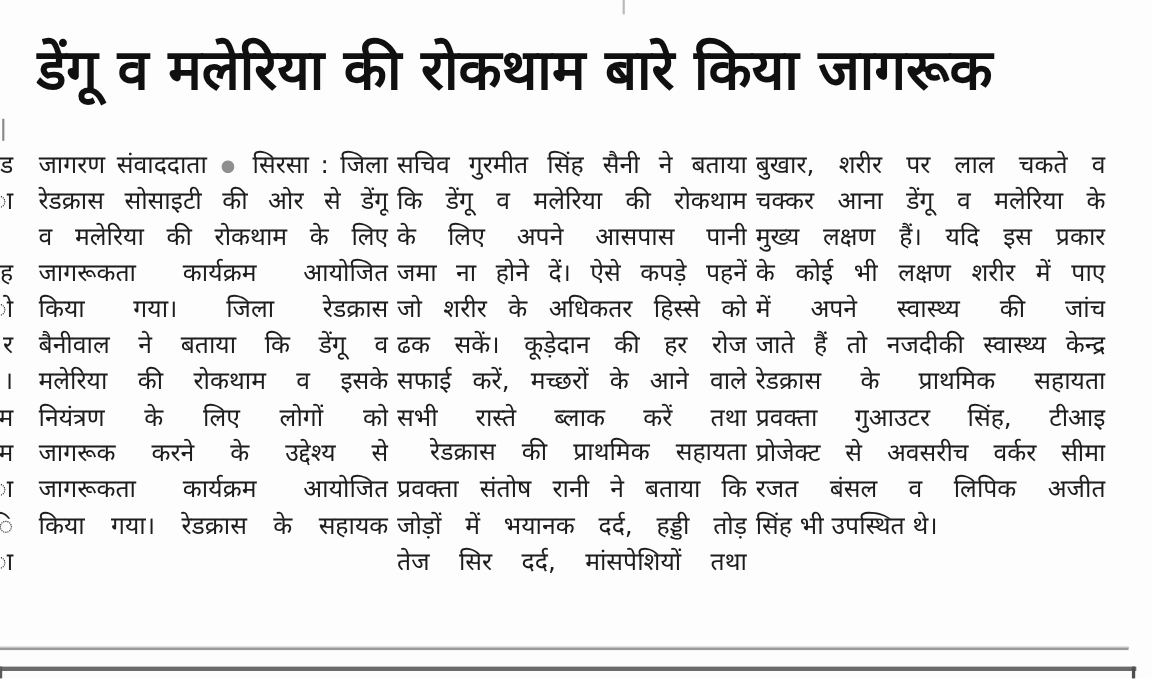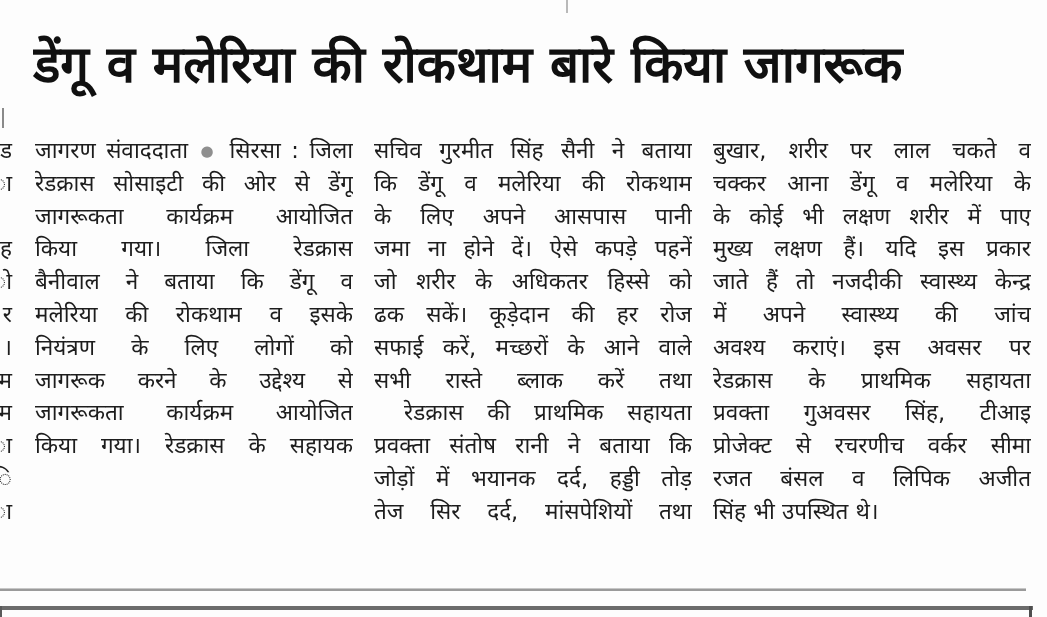--- a/index.html
+++ b/index.html
@@ -31,39 +31,39 @@
     overflow:hidden;
     letter-spacing:0px;
     line-height:86px;
   }
   
   .cols{
     position:absolute;
     left:35px;top:134px;
     width:997px;height:432px;
     display:flex;
-    gap:21px;
+    gap:8px;
   }
   .col{
     width:318px;
     flex:0 0 318px;
     color:var(--ink);
   }
   .line{
     font-size:22.5px;
     line-height:32.8px;
     height:32.8px;
     white-space:nowrap;
     text-align:justify;
     text-align-last:justify;
     overflow:hidden;
     font-weight:500;
   }
   .line.last{text-align-last:left;}
-  .line.indent{text-indent:30px;}
+  .line.indent{text-indent:30px;font-family:Liberation Mono, monospace;}
   .bullet{
     color:var(--bullet-gray);
     font-size:15px;
     vertical-align:2px;
     padding:0 2px;
   }
   
   .edge-strip{
     position:absolute;
     left:0;top:134px;
@@ -133,20 +133,21 @@
       <span class="frag">ा</span>
       <span class="frag">ि</span>
       <span class="frag">ा</span>
       <span class="frag"></span>
     </div>
 
   <div class="cols">
       <div class="col">
         <div class="line"><span>जागरण संवाददाता </span><span class="bullet">●</span><span> सिरसा : जिला</span></div>
         <div class="line">रेडक्रास सोसाइटी की ओर से डेंगू</div>
+        <div class="line">व मलेरिया की रोकथाम के लिए</div>
         <div class="line">जागरूकता कार्यक्रम आयोजित</div>
         <div class="line">किया गया। जिला रेडक्रास</div>
         <div class="line">बैनीवाल ने बताया कि डेंगू व</div>
         <div class="line">मलेरिया की रोकथाम व इसके</div>
         <div class="line">नियंत्रण के लिए लोगों को</div>
         <div class="line">जागरूक करने के उद्देश्य से</div>
         <div class="line">जागरूकता कार्यक्रम आयोजित</div>
         <div class="line">किया गया। रेडक्रास के सहायक</div>
       </div>
       <div class="col">
@@ -159,28 +160,27 @@
         <div class="line">सफाई करें, मच्छरों के आने वाले</div>
         <div class="line">सभी रास्ते ब्लाक करें तथा</div>
         <div class="line indent">रेडक्रास की प्राथमिक सहायता</div>
         <div class="line">प्रवक्ता संतोष रानी ने बताया कि</div>
         <div class="line">जोड़ों में भयानक दर्द, हड्डी तोड़</div>
         <div class="line">तेज सिर दर्द, मांसपेशियों तथा</div>
       </div>
       <div class="col">
         <div class="line">बुखार, शरीर पर लाल चकते व</div>
         <div class="line">चक्कर आना डेंगू व मलेरिया के</div>
+        <div class="line">मुख्य लक्षण हैं। यदि इस प्रकार</div>
         <div class="line">के कोई भी लक्षण शरीर में पाए</div>
-        <div class="line">मुख्य लक्षण हैं। यदि इस प्रकार</div>
+        <div class="line">में अपने स्वास्थ्य की जांच</div>
         <div class="line">जाते हैं तो नजदीकी स्वास्थ्य केन्द्र</div>
-        <div class="line">में अपने स्वास्थ्य की जांच</div>
-        <div class="line">अवश्य कराएं। इस अवसर पर</div>
         <div class="line">रेडक्रास के प्राथमिक सहायता</div>
-        <div class="line">प्रवक्ता गुअवसर सिंह, टीआइ</div>
-        <div class="line">प्रोजेक्ट से रचरणीच वर्कर सीमा</div>
+        <div class="line">प्रवक्ता गुआउटर सिंह, टीआइ</div>
+        <div class="line">प्रोजेक्ट से अवसरीच वर्कर सीमा</div>
         <div class="line">रजत बंसल व लिपिक अजीत</div>
         <div class="line last">सिंह भी उपस्थित थे।</div>
       </div>
     </div>
 
   <div class="rule-thin"></div>
   <div class="rule-thick"></div>
   <div class="rule-corner-left"></div>
   <div class="rule-corner-right"></div>
 

